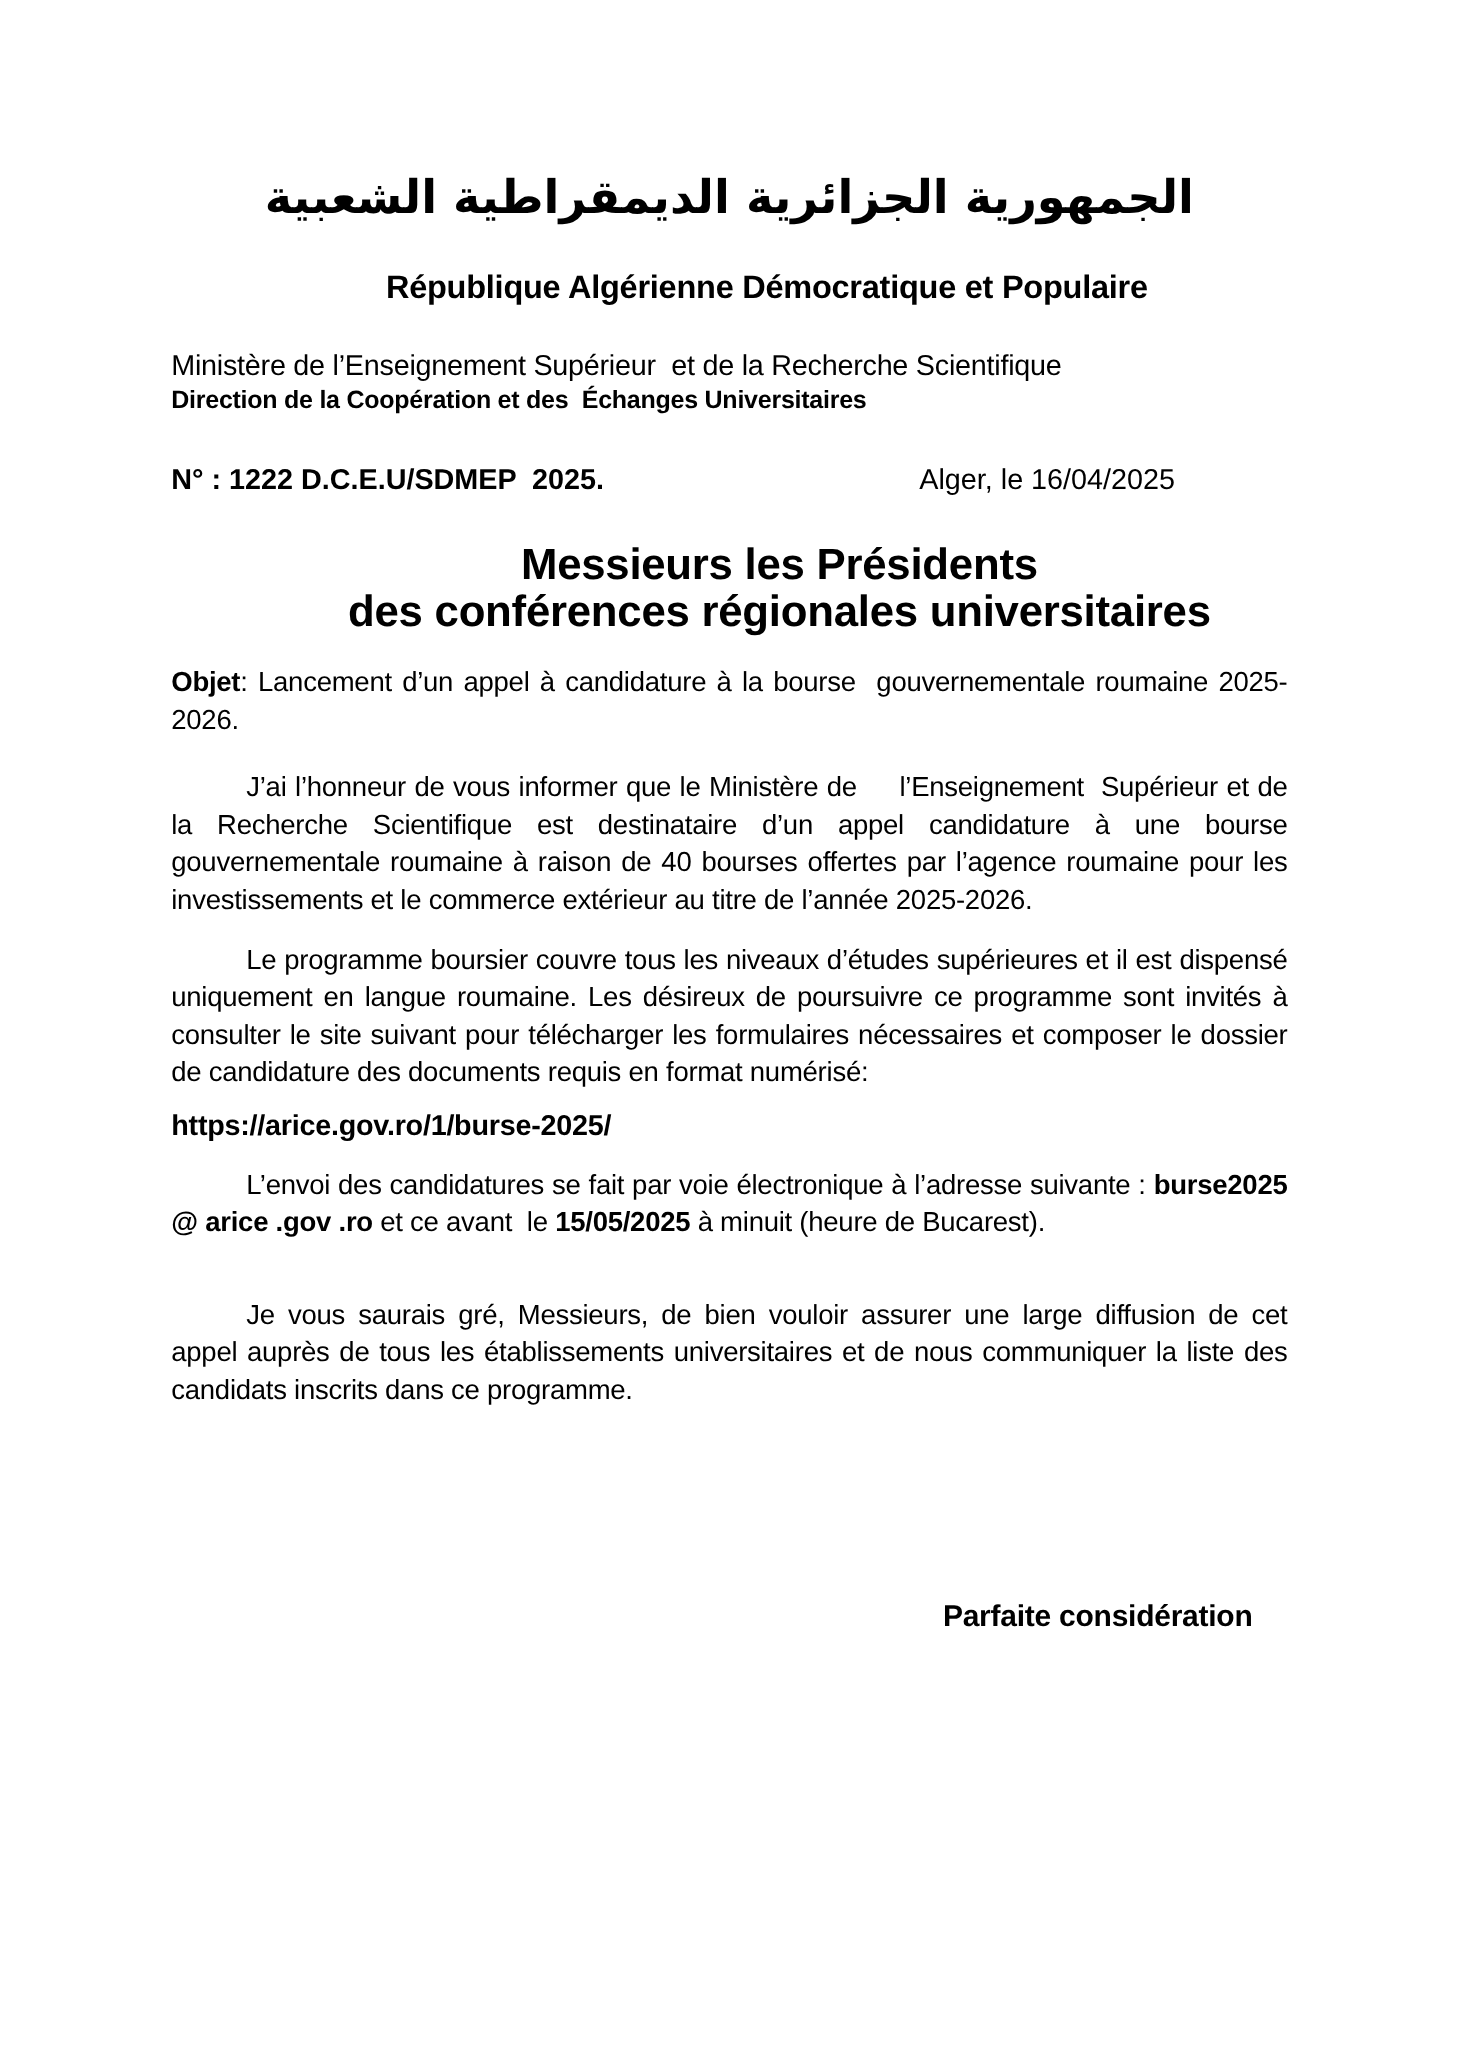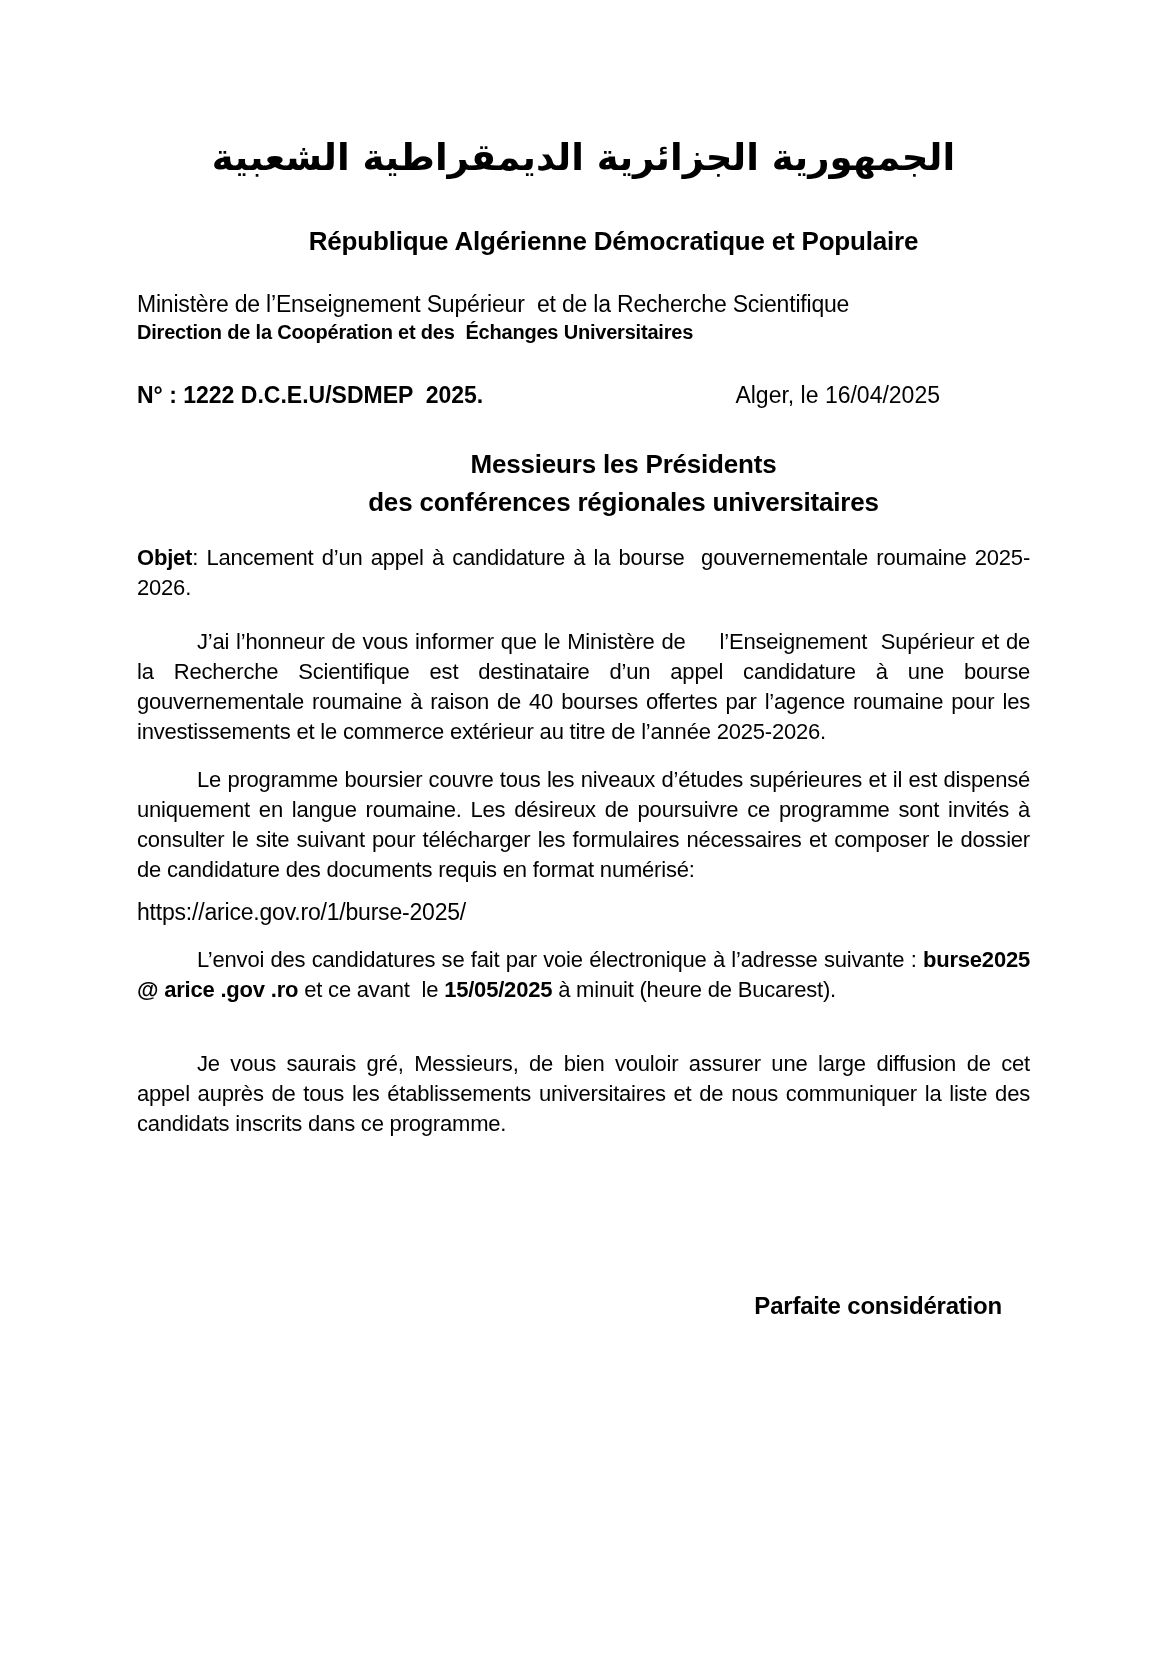--- a/index.html
+++ b/index.html
@@ -22,21 +22,21 @@
     direction: rtl;
     text-align: center;
     font-family: "DejaVu Sans", sans-serif;
     font-weight: bold;
     font-size: 37px;
     line-height: 46px;
   }
   .republic-title {
     position: relative;
     left: 30px;
-    margin-top: 44px;
+    margin-top: 32px;
     text-align: center;
     font-weight: bold;
     font-size: 26px;
     line-height: 32px;
     letter-spacing: -0.2px;
   }
   .ministry-line {
     margin-top: 32px;
     font-size: 23px;
     line-height: 30px;
@@ -64,41 +64,41 @@
     margin-left: auto;
     margin-right: 90px;
     font-weight: normal;
   }
   .addressee {
     position: relative;
     left: 40px;
     margin-top: 35px;
     text-align: center;
     font-weight: bold;
-    font-size: 26px;
+    font-size: 35px;
     line-height: 38px;
     letter-spacing: -0.2px;
   }
   p.body-text {
     margin: 0;
     font-size: 22px;
     line-height: 30px;
     text-align: justify;
     white-space: pre-wrap;
     letter-spacing: -0.2px;
   }
   p.objet-paragraph { margin-top: 22px; }
   .objet-label {
     font-weight: bold;
   }
   p.para-1 { margin-top: 24px; text-indent: 60px; }
   p.para-2 { margin-top: 18px; text-indent: 60px; }
   p.site-url {
     margin: 12px 0 0 0;
-    font-weight: normal;
+    font-weight: bold;
     font-size: 23px;
     line-height: 30px;
     letter-spacing: -0.2px;
   }
   p.email-para { margin-top: 18px; text-indent: 60px; }
   .bold-inline { font-weight: bold; }
   p.para-3 { margin-top: 44px; text-indent: 60px; }
   .closing {
     margin-top: 152px;
     padding-right: 28px;

